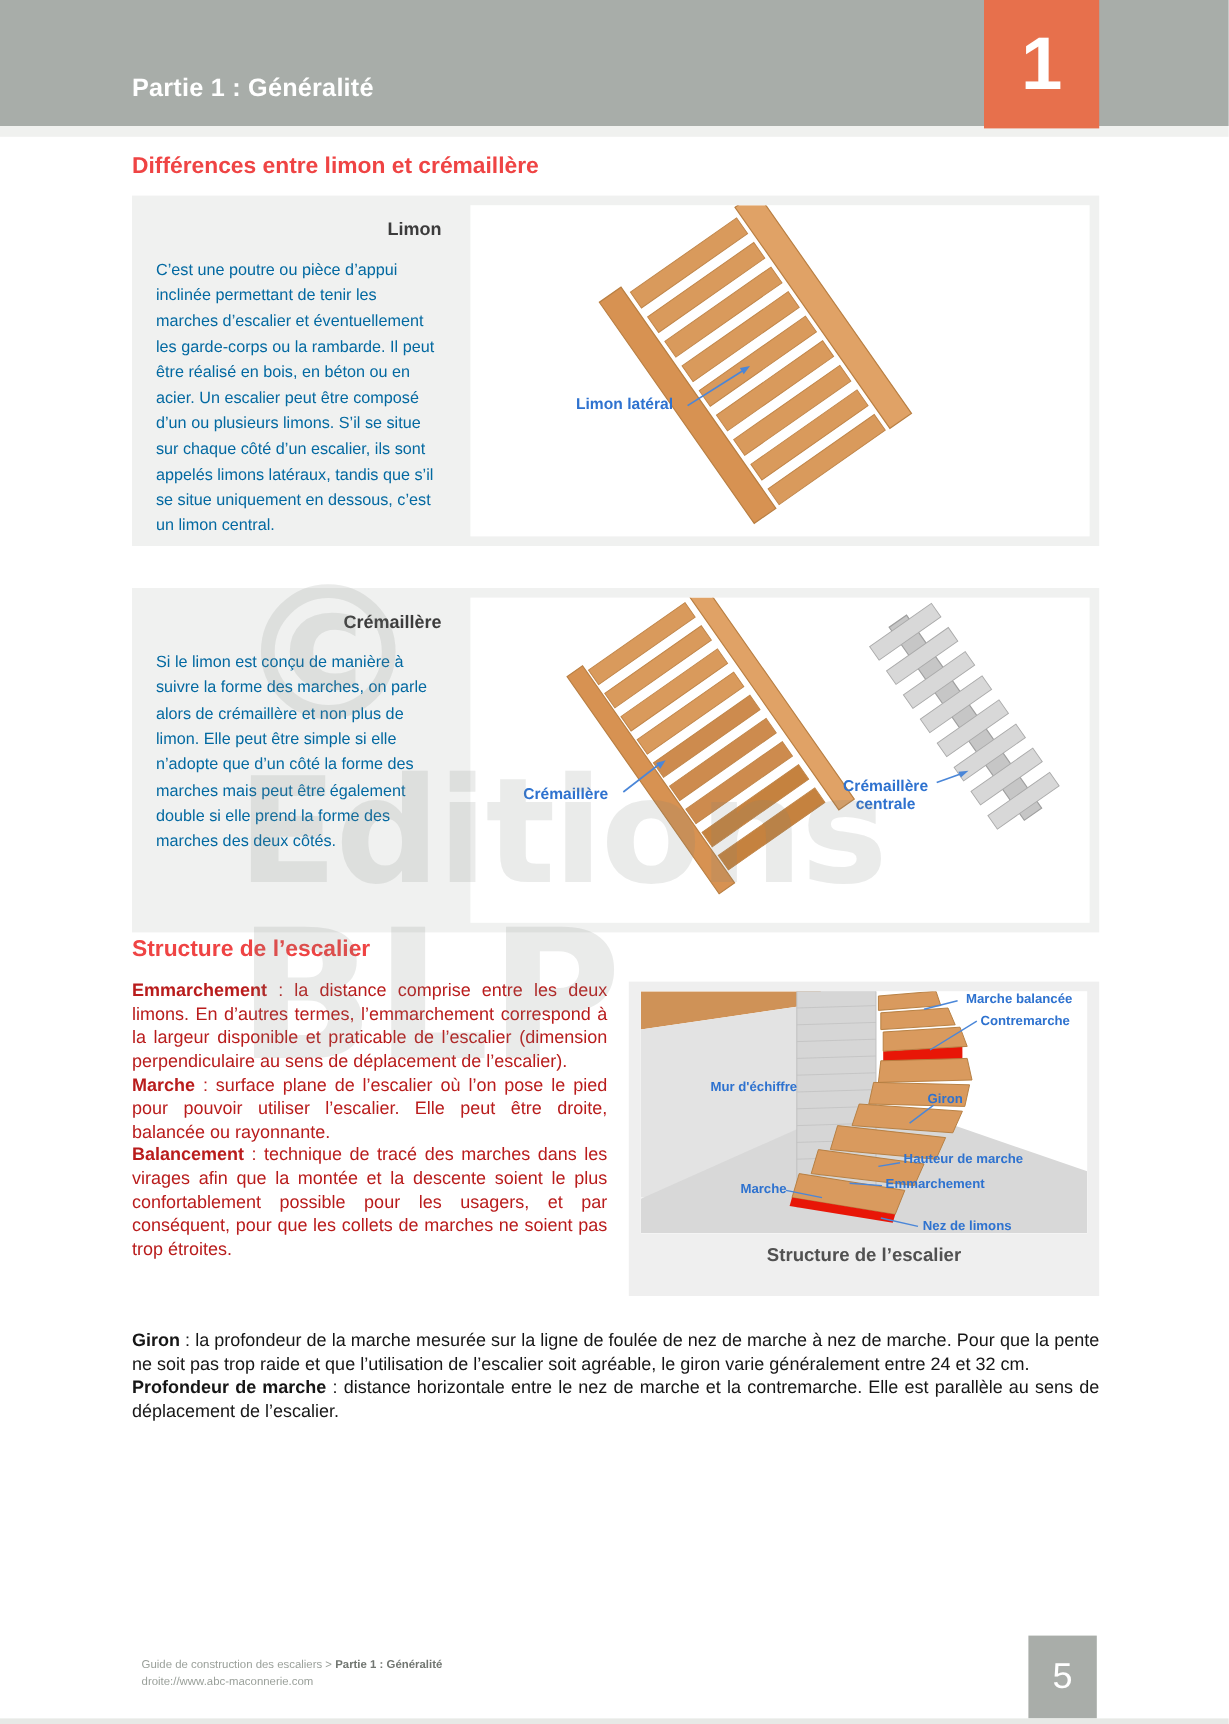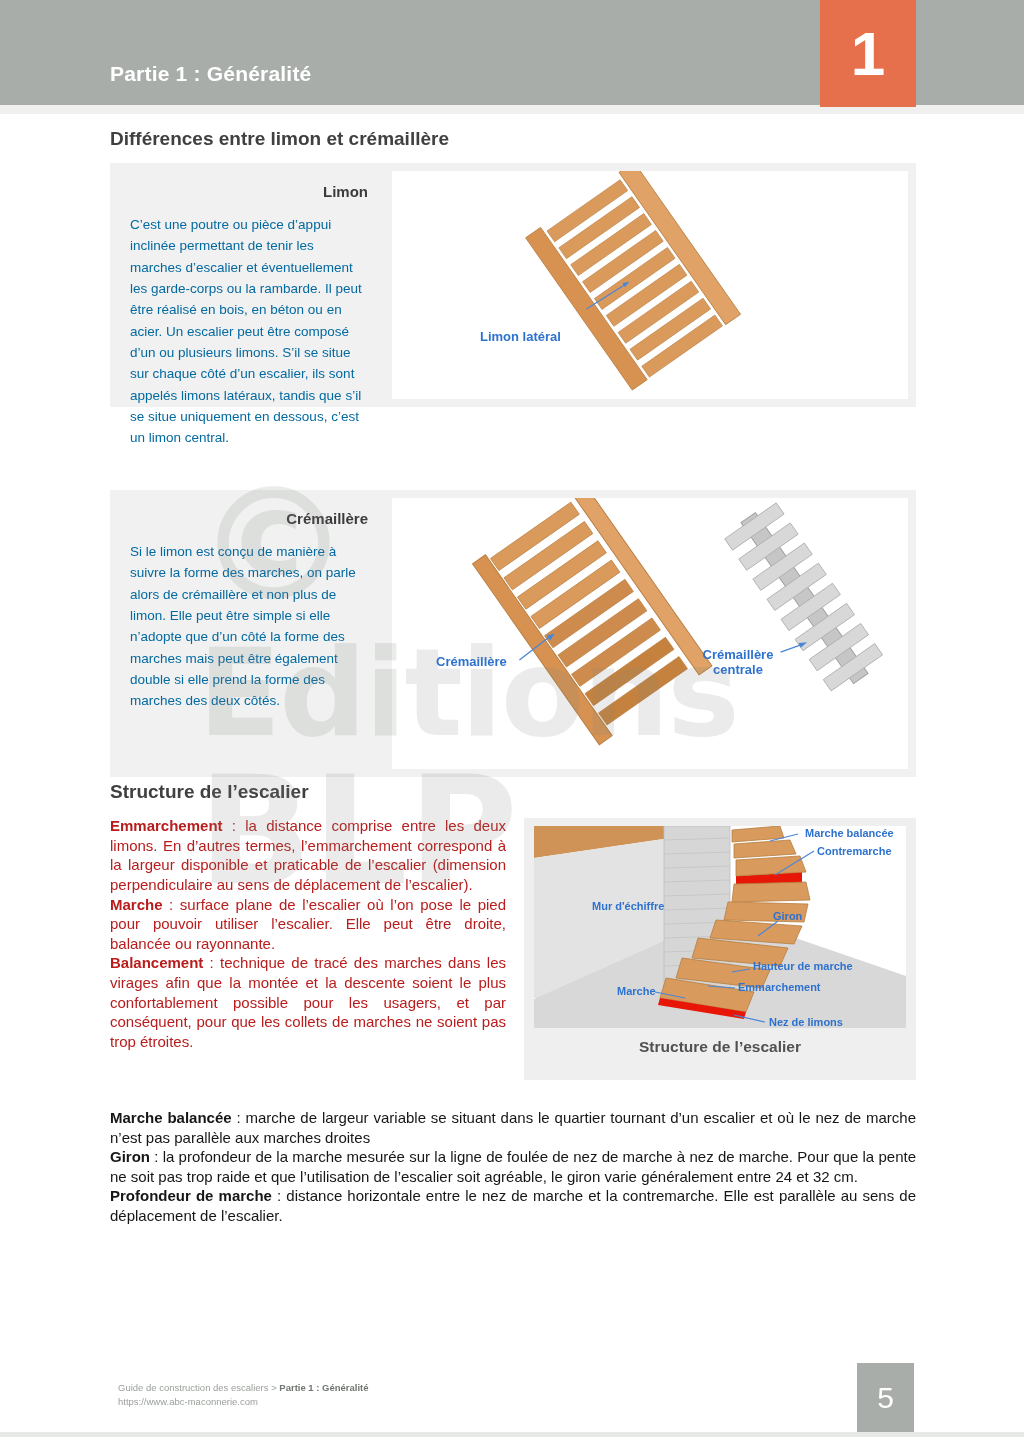--- a/index.html
+++ b/index.html
@@ -8,26 +8,26 @@
     position: relative; width: 1024px; height: 1437px;
     background: #ffffff; overflow: hidden;
   }
   
   .header-band { position: absolute; left: 0; top: 0; width: 1024px; height: 105px; background: #a8ada9; }
   .header-strip { position: absolute; left: 0; top: 105px; width: 1024px; height: 9px; background: #f0f1ef; }
   .page-title { position: absolute; left: 110px; top: 62px; font-size: 21px; font-weight: bold; color: #ffffff; letter-spacing: 0.2px; }
   .chapter-tab { position: absolute; left: 820px; top: 0; width: 96px; height: 107px; background: #e7704c; display: flex; align-items: center; justify-content: center; }
   .chapter-number { color: #ffffff; font-size: 62px; font-weight: bold; line-height: 1; }
   
-  .section-heading { position: absolute; left: 110px; font-size: 19px; font-weight: bold; color: #404040; }
+  .section-heading { position: absolute; left: 110px; font-size: 19px; font-weight: bold; color: #ef4444; }
   #heading-diff { top: 128px; }
   #heading-structure { top: 781px; }
   
   .info-box { position: absolute; left: 110px; width: 806px; background: #f0f1f0; display: flex; padding: 8px; }
-  #limon-box { top: 163px; height: 244px; }
+  #limon-box { top: 163px; height: 292px; }
   #cremaillere-box { top: 490px; height: 287px; }
   .box-text-col { width: 274px; flex: 0 0 274px; padding: 12px 24px 10px 12px; }
   .box-title { text-align: right; font-size: 15px; font-weight: bold; color: #3c3c3c; margin-bottom: 14px; }
   .box-body { font-size: 13.5px; color: #0369a1; line-height: 1.58; }
   .box-image { position: relative; flex: 1 1 auto; background: #ffffff; overflow: hidden; }
   .box-image svg { display: block; width: 100%; height: 100%; }
   
   .fig-label { position: absolute; color: #2e72cf; font-weight: bold; font-size: 13px; line-height: 1.15; white-space: nowrap; }
   .fig-label.small { font-size: 11px; }
   .fig-label.center-two { white-space: pre-line; text-align: center; }
@@ -212,27 +212,26 @@
       <span class="fig-label small" style="left:239px; top:84px;">Giron</span>
       <span class="fig-label small" style="left:219px; top:134px;">Hauteur de marche</span>
       <span class="fig-label small" style="left:204px; top:155px;">Emmarchement</span>
       <span class="fig-label small" style="left:83px;  top:159px;">Marche</span>
       <span class="fig-label small" style="left:235px; top:190px;">Nez de limons</span>
     </div>
     <div class="figure-caption">Structure de l’escalier</div>
   </div>
 
   <div class="bottom-defs">
-    <p><span class="def-term">Marche balancée</span><span> : marche de largeur variable se situant dans le quartier tournant d’un escalier et où le nez de marche n’est pas parallèle aux marches droites</span></p>
     <p><span class="def-term">Giron</span><span> : la profondeur de la marche mesurée sur la ligne de foulée de nez de marche à nez de marche. Pour que la pente ne soit pas trop raide et que l’utilisation de l’escalier soit agréable, le giron varie généralement entre 24 et 32 cm.</span></p>
     <p><span class="def-term">Profondeur de marche</span><span> : distance horizontale entre le nez de marche et la contremarche. Elle est parallèle au sens de déplacement de l’escalier.</span></p>
   </div>
 
   <div class="footer">
     <div><span>Guide de construction des escaliers &gt; </span><span class="crumb-bold">Partie 1 : Généralité</span></div>
-    <div>https://www.abc-maconnerie.com</div>
+    <div>droite://www.abc-maconnerie.com</div>
   </div>
   <div class="page-number-box">
     <span class="page-number">5</span>
   </div>
   <div class="page-bottom-edge"></div>
 
 </div>
 
 </body></html>

